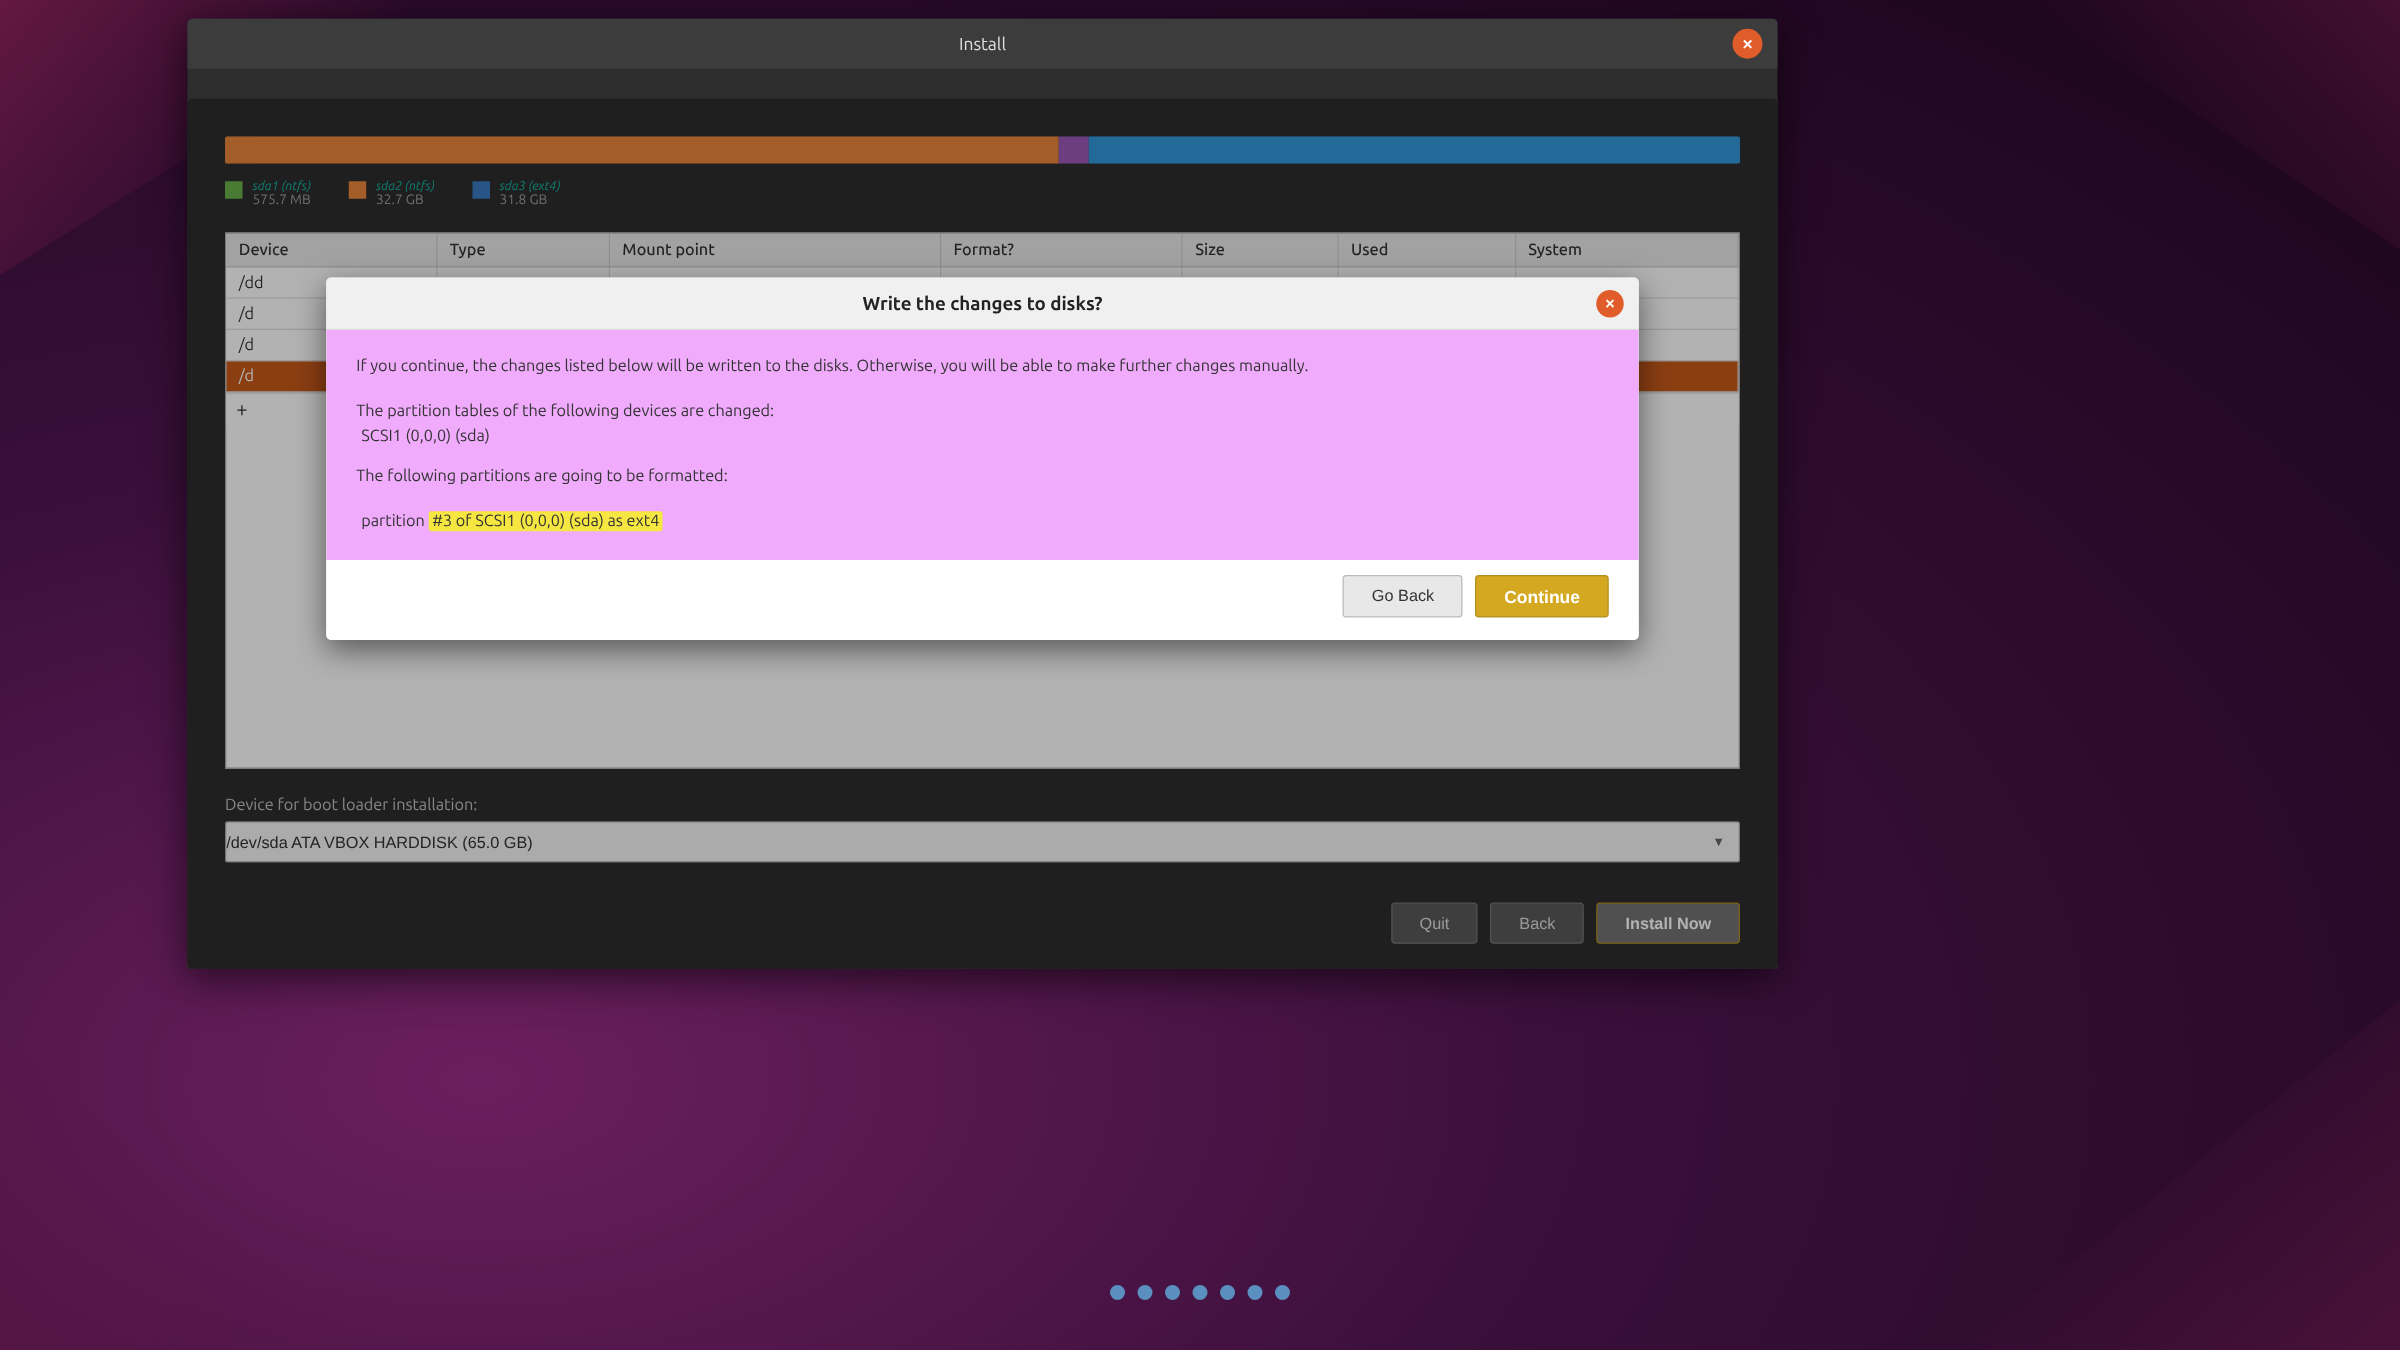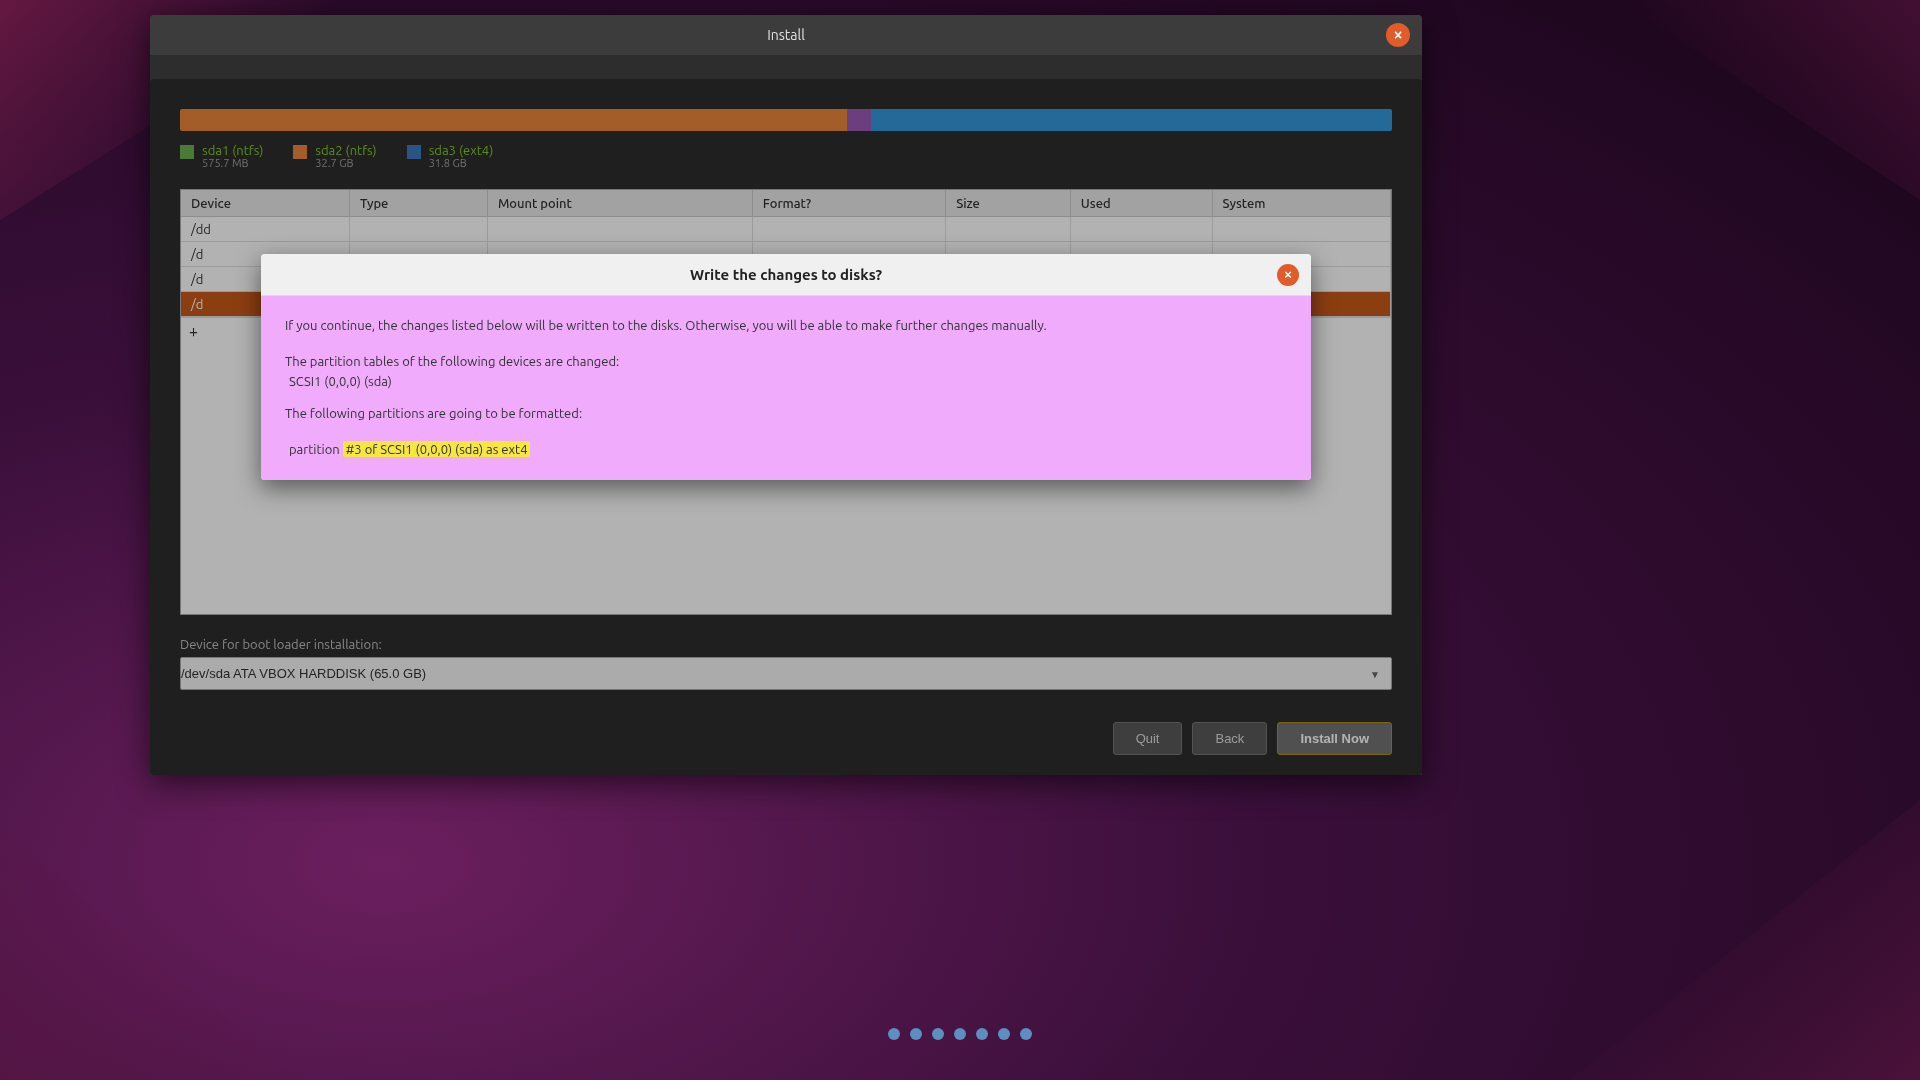--- a/index.html
+++ b/index.html
@@ -157,22 +157,23 @@
       margin-top: 2px;
       flex-shrink: 0;
     }
 
     .legend-text {
       display: flex;
       flex-direction: column;
     }
 
     .legend-name {
-      color: #84cc16;
-      font-size: 13px;
+      color: #14b8a6;
+      font-size: 10px;
+      font-style: italic;
     }
 
     .legend-size {
       color: #a0a0a0;
       font-size: 11px;
     }
 
     
     .partition-table-container {
       flex: 1;
@@ -571,20 +572,24 @@
 
           <p class="dialog-section-title">The partition tables of the following devices are changed:</p>
           <p class="dialog-device-list">SCSI1 (0,0,0) (sda)</p>
 
           <p class="dialog-format-title">The following partitions are going to be formatted:</p>
           <p class="dialog-format-item">
             <span>partition </span><span class="highlighted-partition">#3 of SCSI1 (0,0,0) (sda) as ext4</span>
           </p>
         </div>
 
+        <div class="dialog-footer">
+          <button class="btn-go-back">Go Back</button>
+          <button class="btn-continue">Continue</button>
+        </div>
       </div>
     </div>
 
   </div>
 </div>
 
 <div class="progress-dots">
   <div class="dot"></div>
   <div class="dot"></div>
   <div class="dot"></div>

